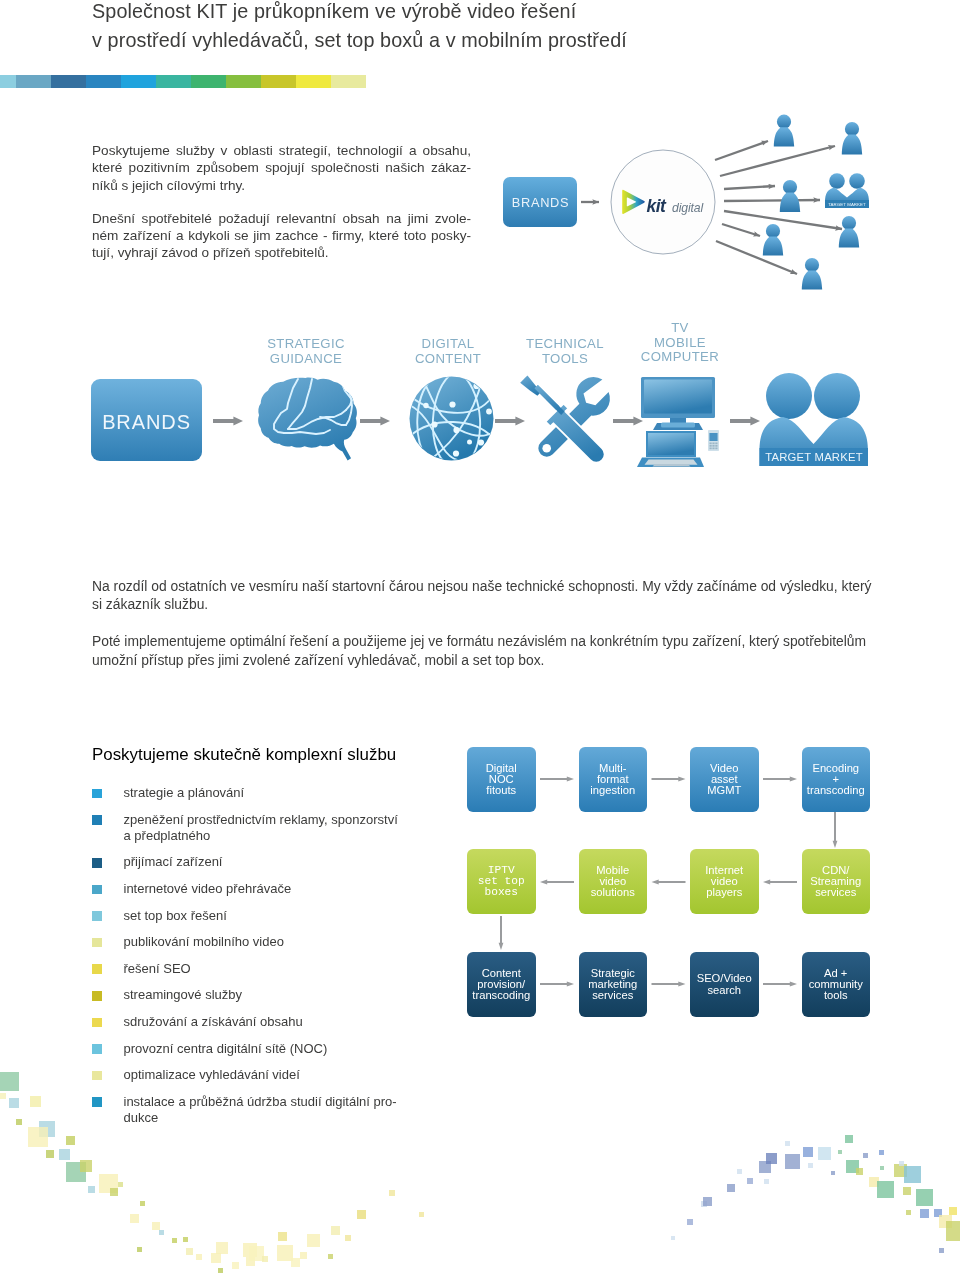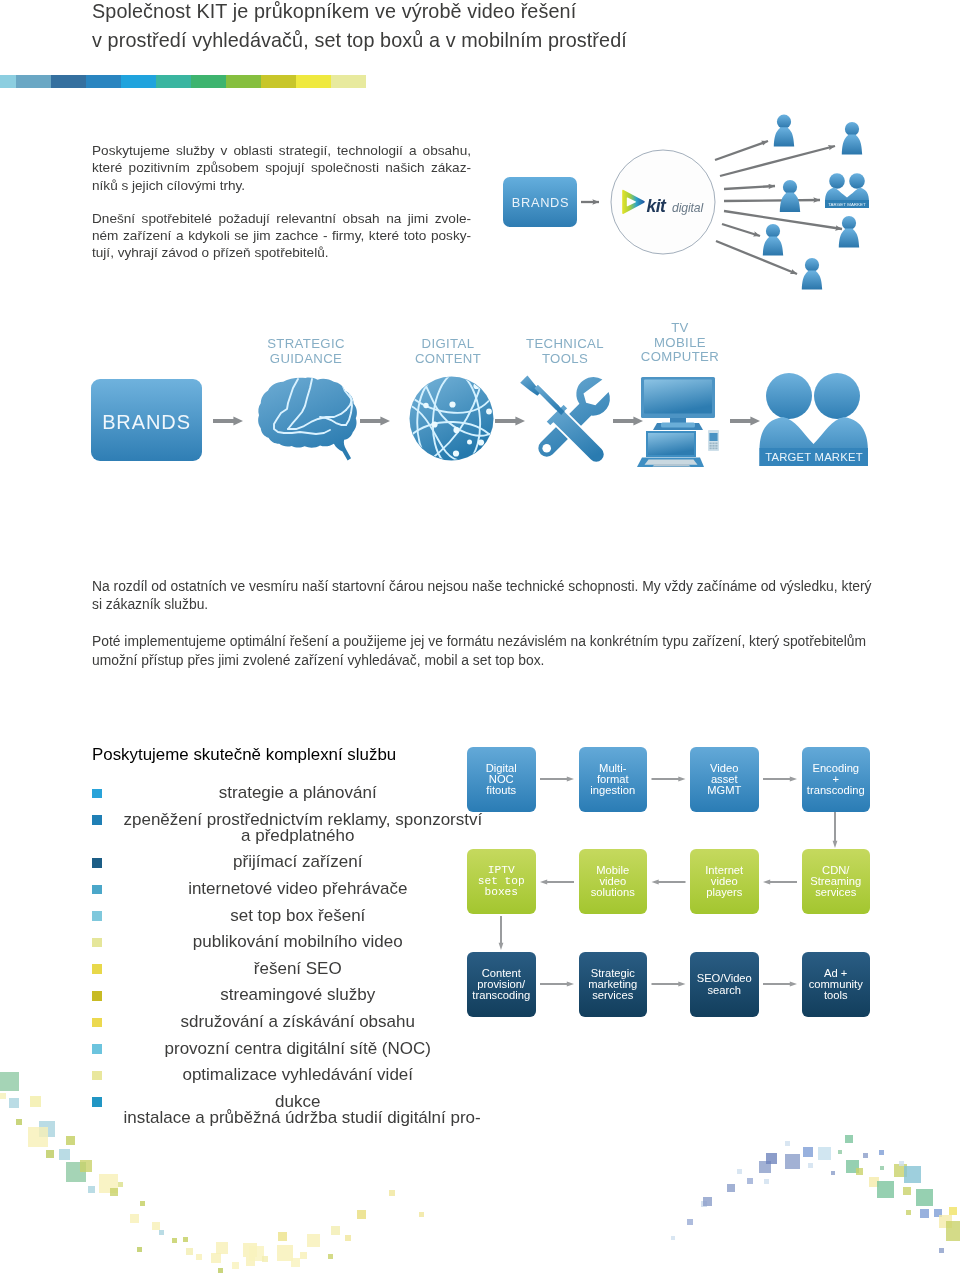--- a/index.html
+++ b/index.html
@@ -33,21 +33,21 @@
   .fg-cell span{display:block;}
 
   
   #deco{left:0;top:0;width:960px;height:1273px;z-index:-1;}
   #deco i{position:absolute;display:block;opacity:0.8;}
   .svgt{font-family:"Liberation Sans",sans-serif;}
 
   
   #svc-heading{left:92px;top:745px;font-size:16.9px;color:#000000;}
   #svc-list{left:92px;top:785px;width:380px;}
-  .svc-item{position:relative;padding-left:31.5px;margin-bottom:10.3px;font-size:17px;line-height:16.3px;color:#3c3c3b;white-space:nowrap;text-align:center;}
+  .svc-item{position:relative;padding-left:31.5px;margin-bottom:10.3px;font-size:13px;line-height:16.3px;color:#3c3c3b;white-space:nowrap;}
   .svc-bullet{position:absolute;left:0;top:3.5px;width:9.6px;height:9.6px;}
 </style>
 </head>
 <body>
 
 <div class="page">
 
   <div class="abs" id="title">
     <div>Společnost KIT je průkopníkem ve výrobě video řešení</div>
     <div>v prostředí vyhledávačů, set top boxů a v mobilním prostředí</div>
@@ -323,21 +323,21 @@
       <div class="svc-item"><span class="svc-bullet" style="background: rgb(31, 127, 181);"></span><span><span style="display: block;">zpeněžení prostřednictvím reklamy, sponzorství</span><span style="display: block;">a předplatného</span></span></div>
       <div class="svc-item"><span class="svc-bullet" style="background: rgb(28, 93, 134);"></span><span>přijímací zařízení</span></div>
       <div class="svc-item"><span class="svc-bullet" style="background: rgb(75, 167, 201);"></span><span>internetové video přehrávače</span></div>
       <div class="svc-item"><span class="svc-bullet" style="background: rgb(127, 200, 220);"></span><span>set top box řešení</span></div>
       <div class="svc-item"><span class="svc-bullet" style="background: rgb(229, 230, 154);"></span><span>publikování mobilního video</span></div>
       <div class="svc-item"><span class="svc-bullet" style="background: rgb(232, 216, 74);"></span><span>řešení SEO</span></div>
       <div class="svc-item"><span class="svc-bullet" style="background: rgb(200, 187, 36);"></span><span>streamingové služby</span></div>
       <div class="svc-item"><span class="svc-bullet" style="background: rgb(236, 217, 79);"></span><span>sdružování a získávání obsahu</span></div>
       <div class="svc-item"><span class="svc-bullet" style="background: rgb(108, 196, 222);"></span><span>provozní centra digitální sítě (NOC)</span></div>
       <div class="svc-item"><span class="svc-bullet" style="background: rgb(233, 231, 157);"></span><span>optimalizace vyhledávání videí</span></div>
-      <div class="svc-item"><span class="svc-bullet" style="background: rgb(33, 150, 196);"></span><span><span style="display: block;">dukce</span><span style="display: block;">instalace a průběžná údržba studií digitální pro-</span></span></div>
+      <div class="svc-item"><span class="svc-bullet" style="background: rgb(33, 150, 196);"></span><span><span style="display: block;">instalace a průběžná údržba studií digitální pro-</span><span style="display: block;">dukce</span></span></div>
     </div>
 
   <div class="abs" id="flowgrid">
       <div class="fg-cell" style="left: 0px; top: 0px; background: linear-gradient(rgb(99, 169, 216), rgb(42, 124, 181));">
         <div>
           <span>Digital</span>
           <span>NOC</span>
           <span>fitouts</span>
         </div>
       </div>

